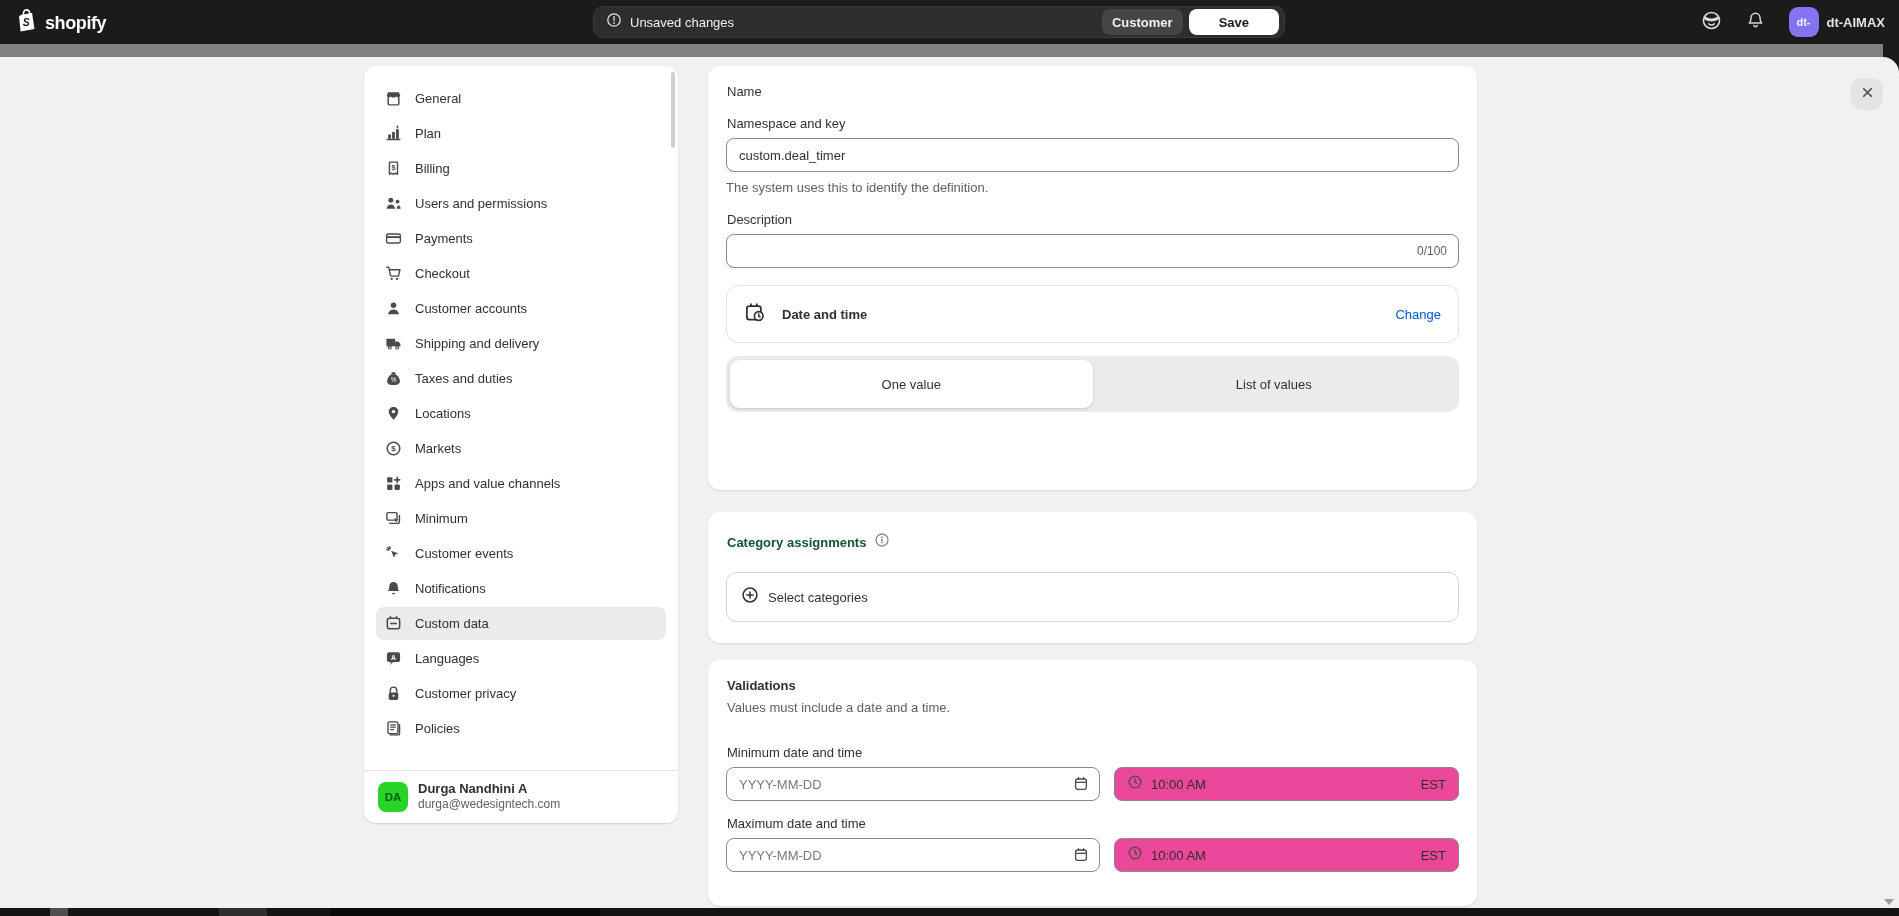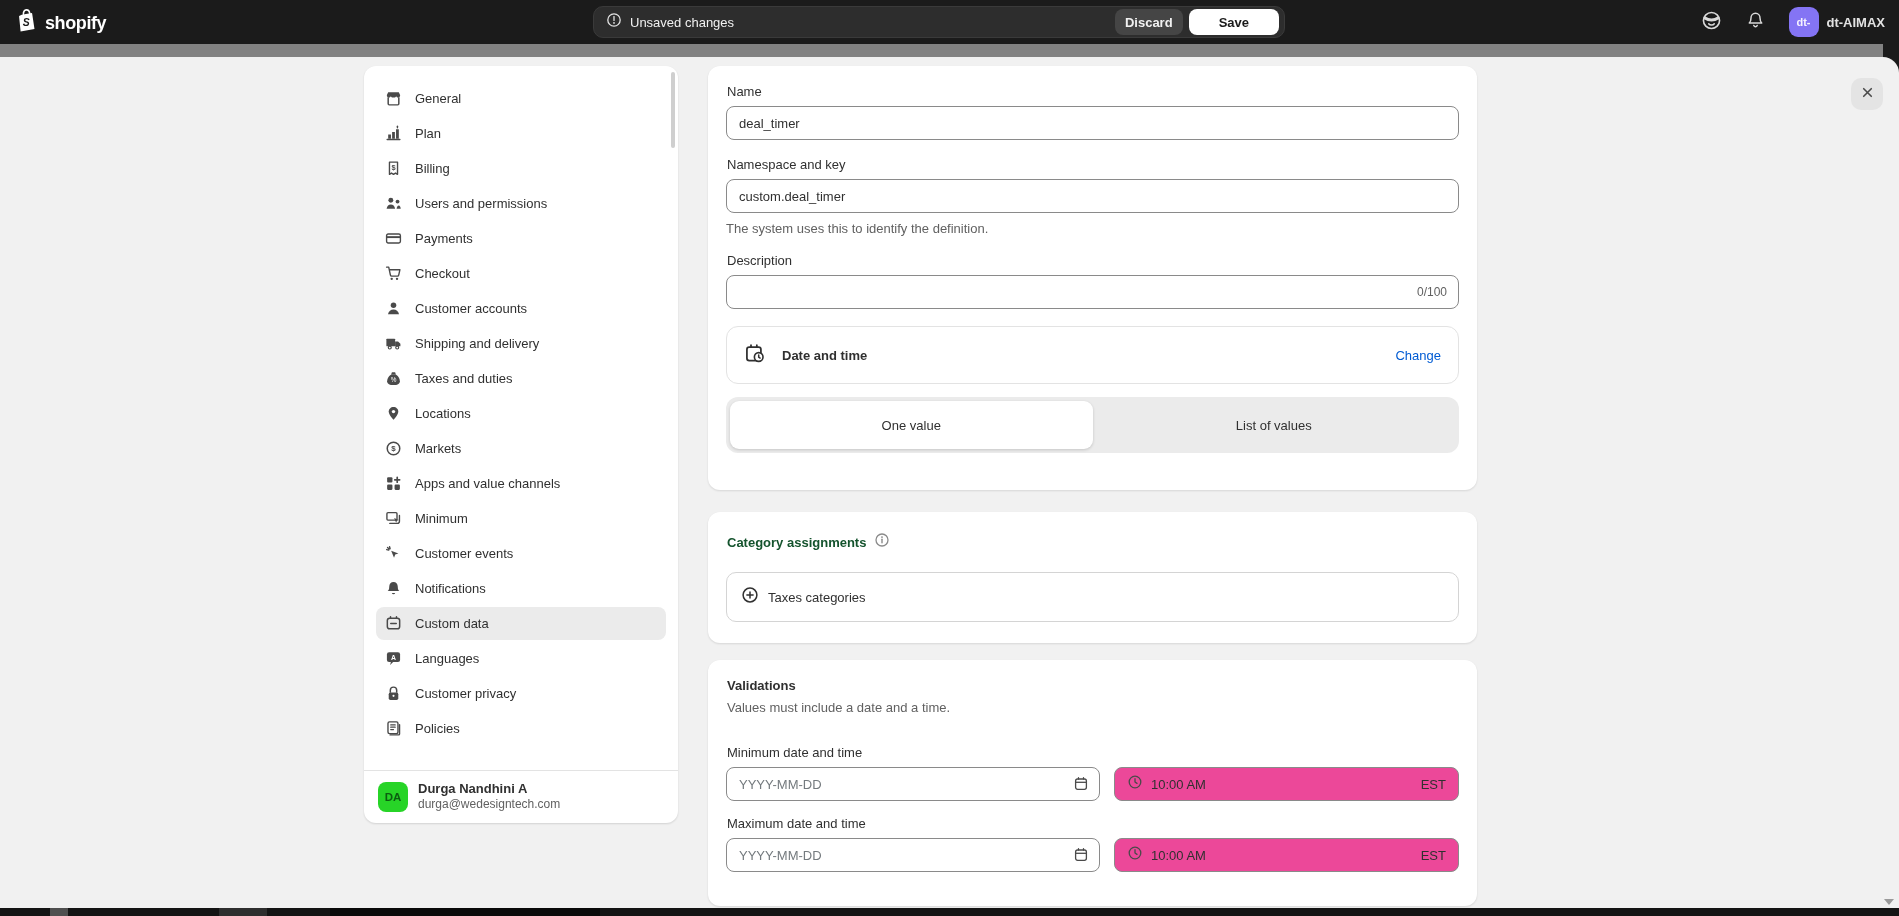--- a/index.html
+++ b/index.html
@@ -119,21 +119,21 @@
     </div>
 
     <div class="savebar">
       <span><svg width="16" height="16" viewBox="0 0 16 16" fill="none">
             <circle cx="8" cy="8" r="6.2" stroke="#e3e3e3" stroke-width="1.3"></circle>
             <path d="M8 4.6v3.8" stroke="#e3e3e3" stroke-width="1.3" stroke-linecap="round"></path>
             <circle cx="8" cy="10.9" r=".9" fill="#e3e3e3"></circle>
           </svg></span>
       <span class="savebar-msg">Unsaved changes</span>
       <span class="savebar-spacer"></span>
-      <button class="btn-discard">Discard</button>
+      <button class="btn-discard">Customer</button>
       <button class="btn-save">Save</button>
     </div>
 
     <div class="top-right">
       <span><svg width="21" height="21" viewBox="0 0 18 18" fill="none">
             <circle cx="9" cy="9" r="6.9" stroke="#d9d9d9" stroke-width="1.4"></circle>
             <path d="M3.4 6.9c1.7 1.2 3.5 1.7 5.6 1.7s3.9-.5 5.6-1.7" stroke="#d9d9d9" stroke-width="2.5" stroke-linecap="round"></path>
             <path d="M6.6 11.8c.5.7 1.3 1.1 2.4 1.1s1.9-.4 2.4-1.1" stroke="#d9d9d9" stroke-width="1.3" stroke-linecap="round"></path>
           </svg></span>
       <span><svg width="19" height="19" viewBox="0 0 18 18" fill="none">
@@ -351,21 +351,20 @@
       <span>
         <div class="user-name">Durga Nandhini A</div>
         <div class="user-email">durga@wedesigntech.com</div>
       </span>
     </div>
   </div>
 
   <div class="card card-1">
     <div class="group">
       <label class="field-label">Name</label>
-      <input class="text-input" type="text" value="deal_timer" style="">
     </div>
 
     <div class="group">
       <label class="field-label">Namespace and key</label>
       <input class="text-input" type="text" value="custom.deal_timer" style="">
       <div class="help-text">The system uses this to identify the definition.</div>
     </div>
 
     <div class="group">
       <label class="field-label">Description</label>
@@ -400,21 +399,21 @@
             <circle cx="8" cy="8" r="6" stroke="#8a8a8a" stroke-width="1.3"></circle>
             <path d="M8 7.3v3.4" stroke="#8a8a8a" stroke-width="1.4" stroke-linecap="round"></path>
             <circle cx="8" cy="5.1" r=".9" fill="#8a8a8a"></circle>
           </svg></span>
     </div>
     <div class="select-box">
       <span><svg width="18" height="18" viewBox="0 0 18 18" fill="none">
             <circle cx="9" cy="9" r="6.9" stroke="#303030" stroke-width="1.5"></circle>
             <path d="M9 5.9v6.2M5.9 9h6.2" stroke="#303030" stroke-width="1.5" stroke-linecap="round"></path>
           </svg></span>
-      <span class="select-box-label">Taxes categories</span>
+      <span class="select-box-label">Select categories</span>
     </div>
   </div>
 
   <div class="card card-3">
     <div class="v-title">Validations</div>
     <div class="v-sub">Values must include a date and a time.</div>
 
     <label class="field-label">Minimum date and time</label>
     <div class="dt-row">
       <div class="date-wrap">

